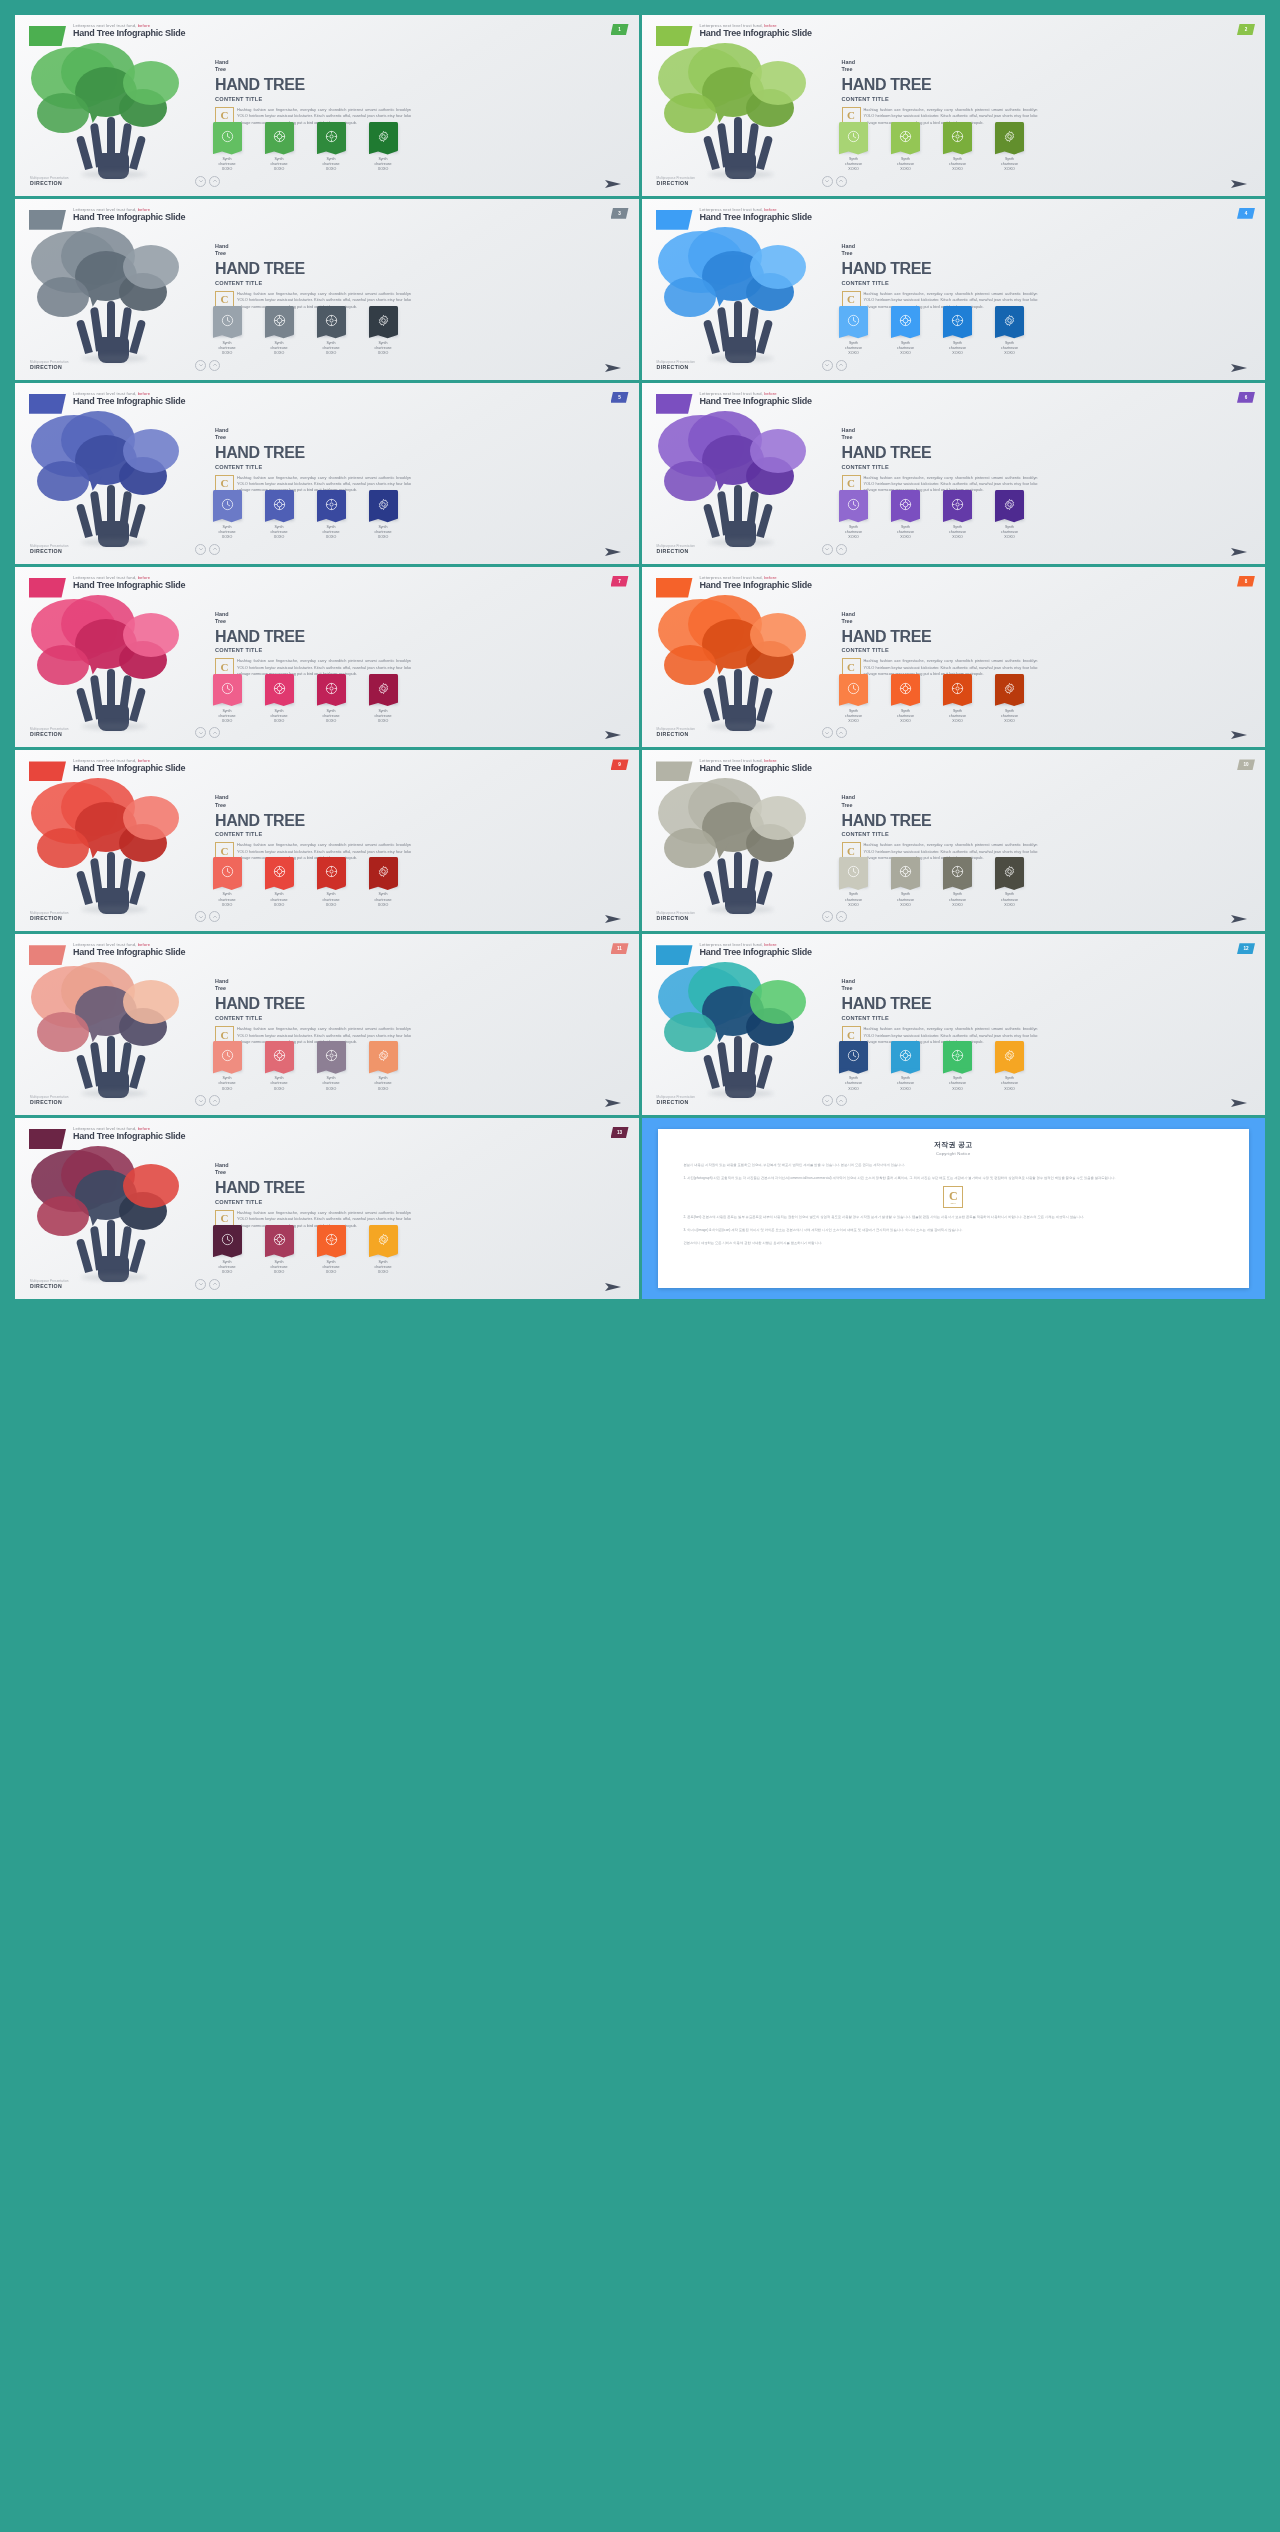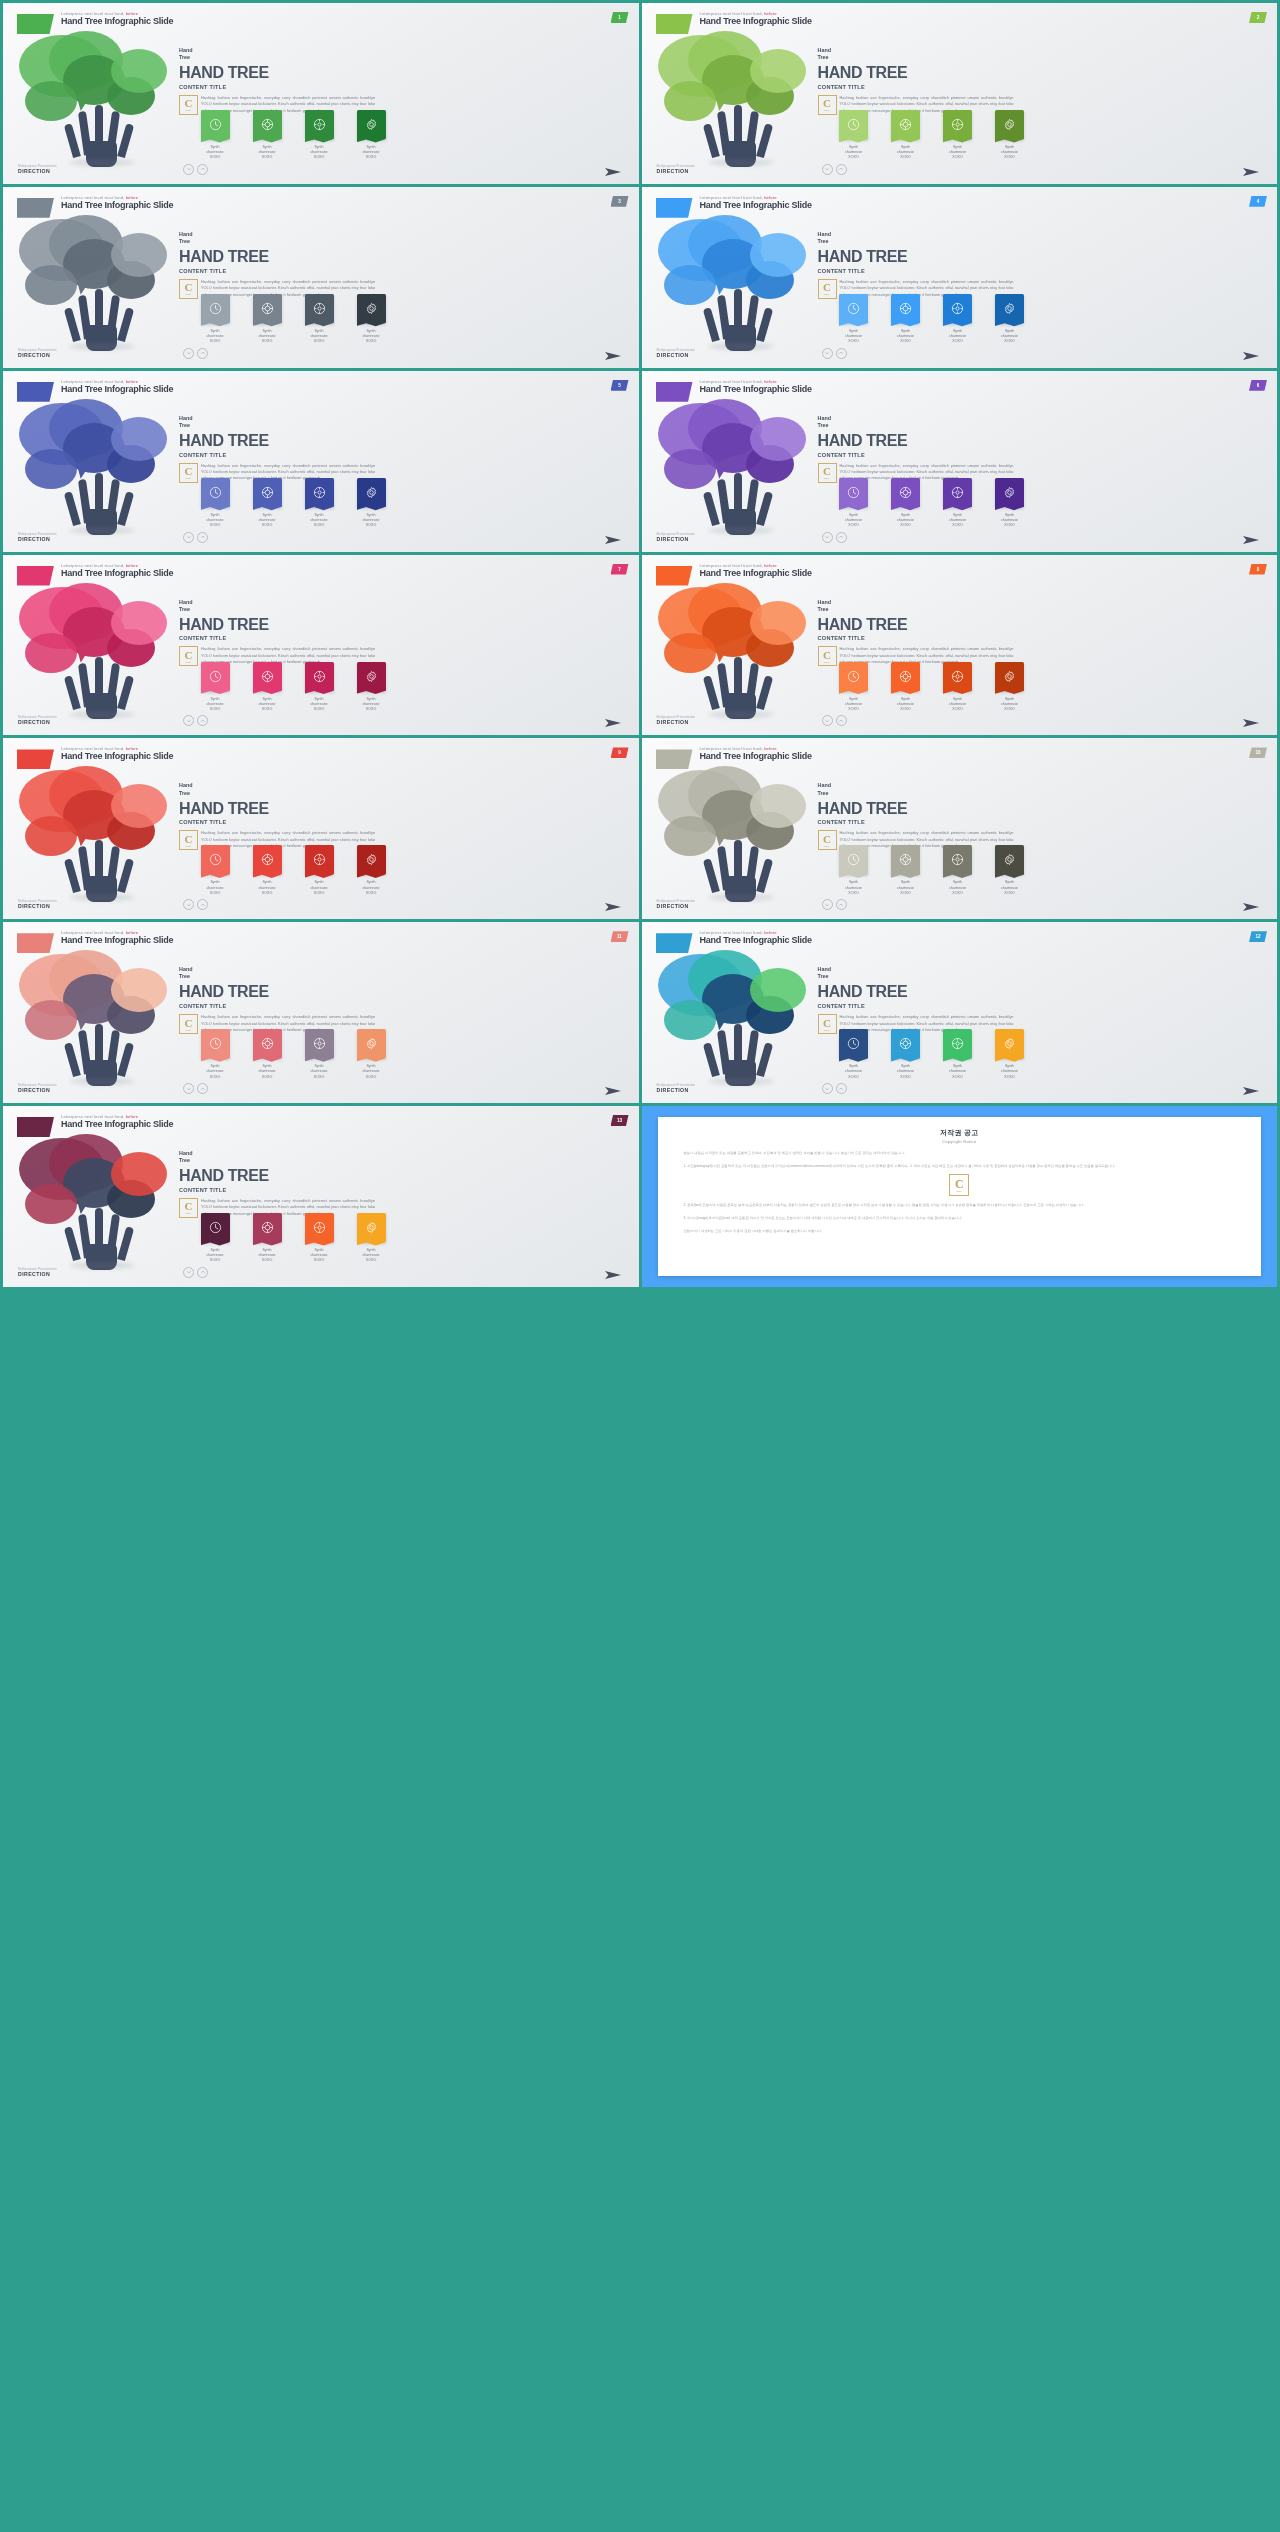--- a/index.html
+++ b/index.html
@@ -9,21 +9,21 @@
     font-family:"Liberation Sans", sans-serif;
     overflow:hidden;
   }
   .grid {
     width:1280px; height:2532px;
     display:grid;
     grid-template-columns:repeat(2, 1fr);
     grid-auto-rows:180.85px;
     gap:3px;
     background:#2e9e8f;
-    padding:3px;
+    padding:15px;
   }
   .slide {
     position:relative;
     background:linear-gradient(150deg,#fbfbfc 0%,#eceef0 55%,#e4e7ea 100%);
     overflow:hidden;
   }
   
   .hdr { position:absolute; left:14px; top:9px; display:flex; align-items:flex-start; }
   .hdr-tab {
     width:37px; height:20px; margin-right:7px; margin-top:2px;
@@ -48,21 +48,21 @@
     background:inherit; bottom:-12%; left:22%;
     clip-path:polygon(0 0,100% 0,30% 100%);
   }
   .hand { position:absolute; left:62px; top:76px; width:58px; height:62px; }
   .fing { position:absolute; background:#3f4a63; border-radius:4px 4px 0 0; }
   .palm { position:absolute; left:13px; top:36px; width:31px; height:26px;
           background:#3f4a63; border-radius:5px 5px 8px 8px; }
   .trunkshadow { position:absolute; left:58px; top:130px; width:66px; height:7px;
           background:rgba(120,128,140,.20); border-radius:50%; filter:blur(2px); }
   
-  .content { position:absolute; left:176px; top:44px; width:196px; }
+  .content { position:absolute; left:200px; top:44px; width:196px; }
   .eyebrow { font-size:5.4px; font-weight:bold; color:#474e5c; line-height:1.32; }
   .eyebrow .two { display:block; }
   .bigtitle { font-size:16px; font-weight:bold; color:#4b5565; letter-spacing:-.4px; line-height:1.1; margin-top:3px; }
   .subtitle { font-size:5.6px; font-weight:bold; color:#4b5565; letter-spacing:.25px; margin-top:2px; }
   .body-wrap { position:relative; margin-top:5px; padding-left:22px; }
   .stampbox {
     position:absolute; left:0; top:0; width:19px; height:20px;
     border:.6px solid #cfae67; display:flex; flex-direction:column;
     align-items:center; justify-content:center;
   }

